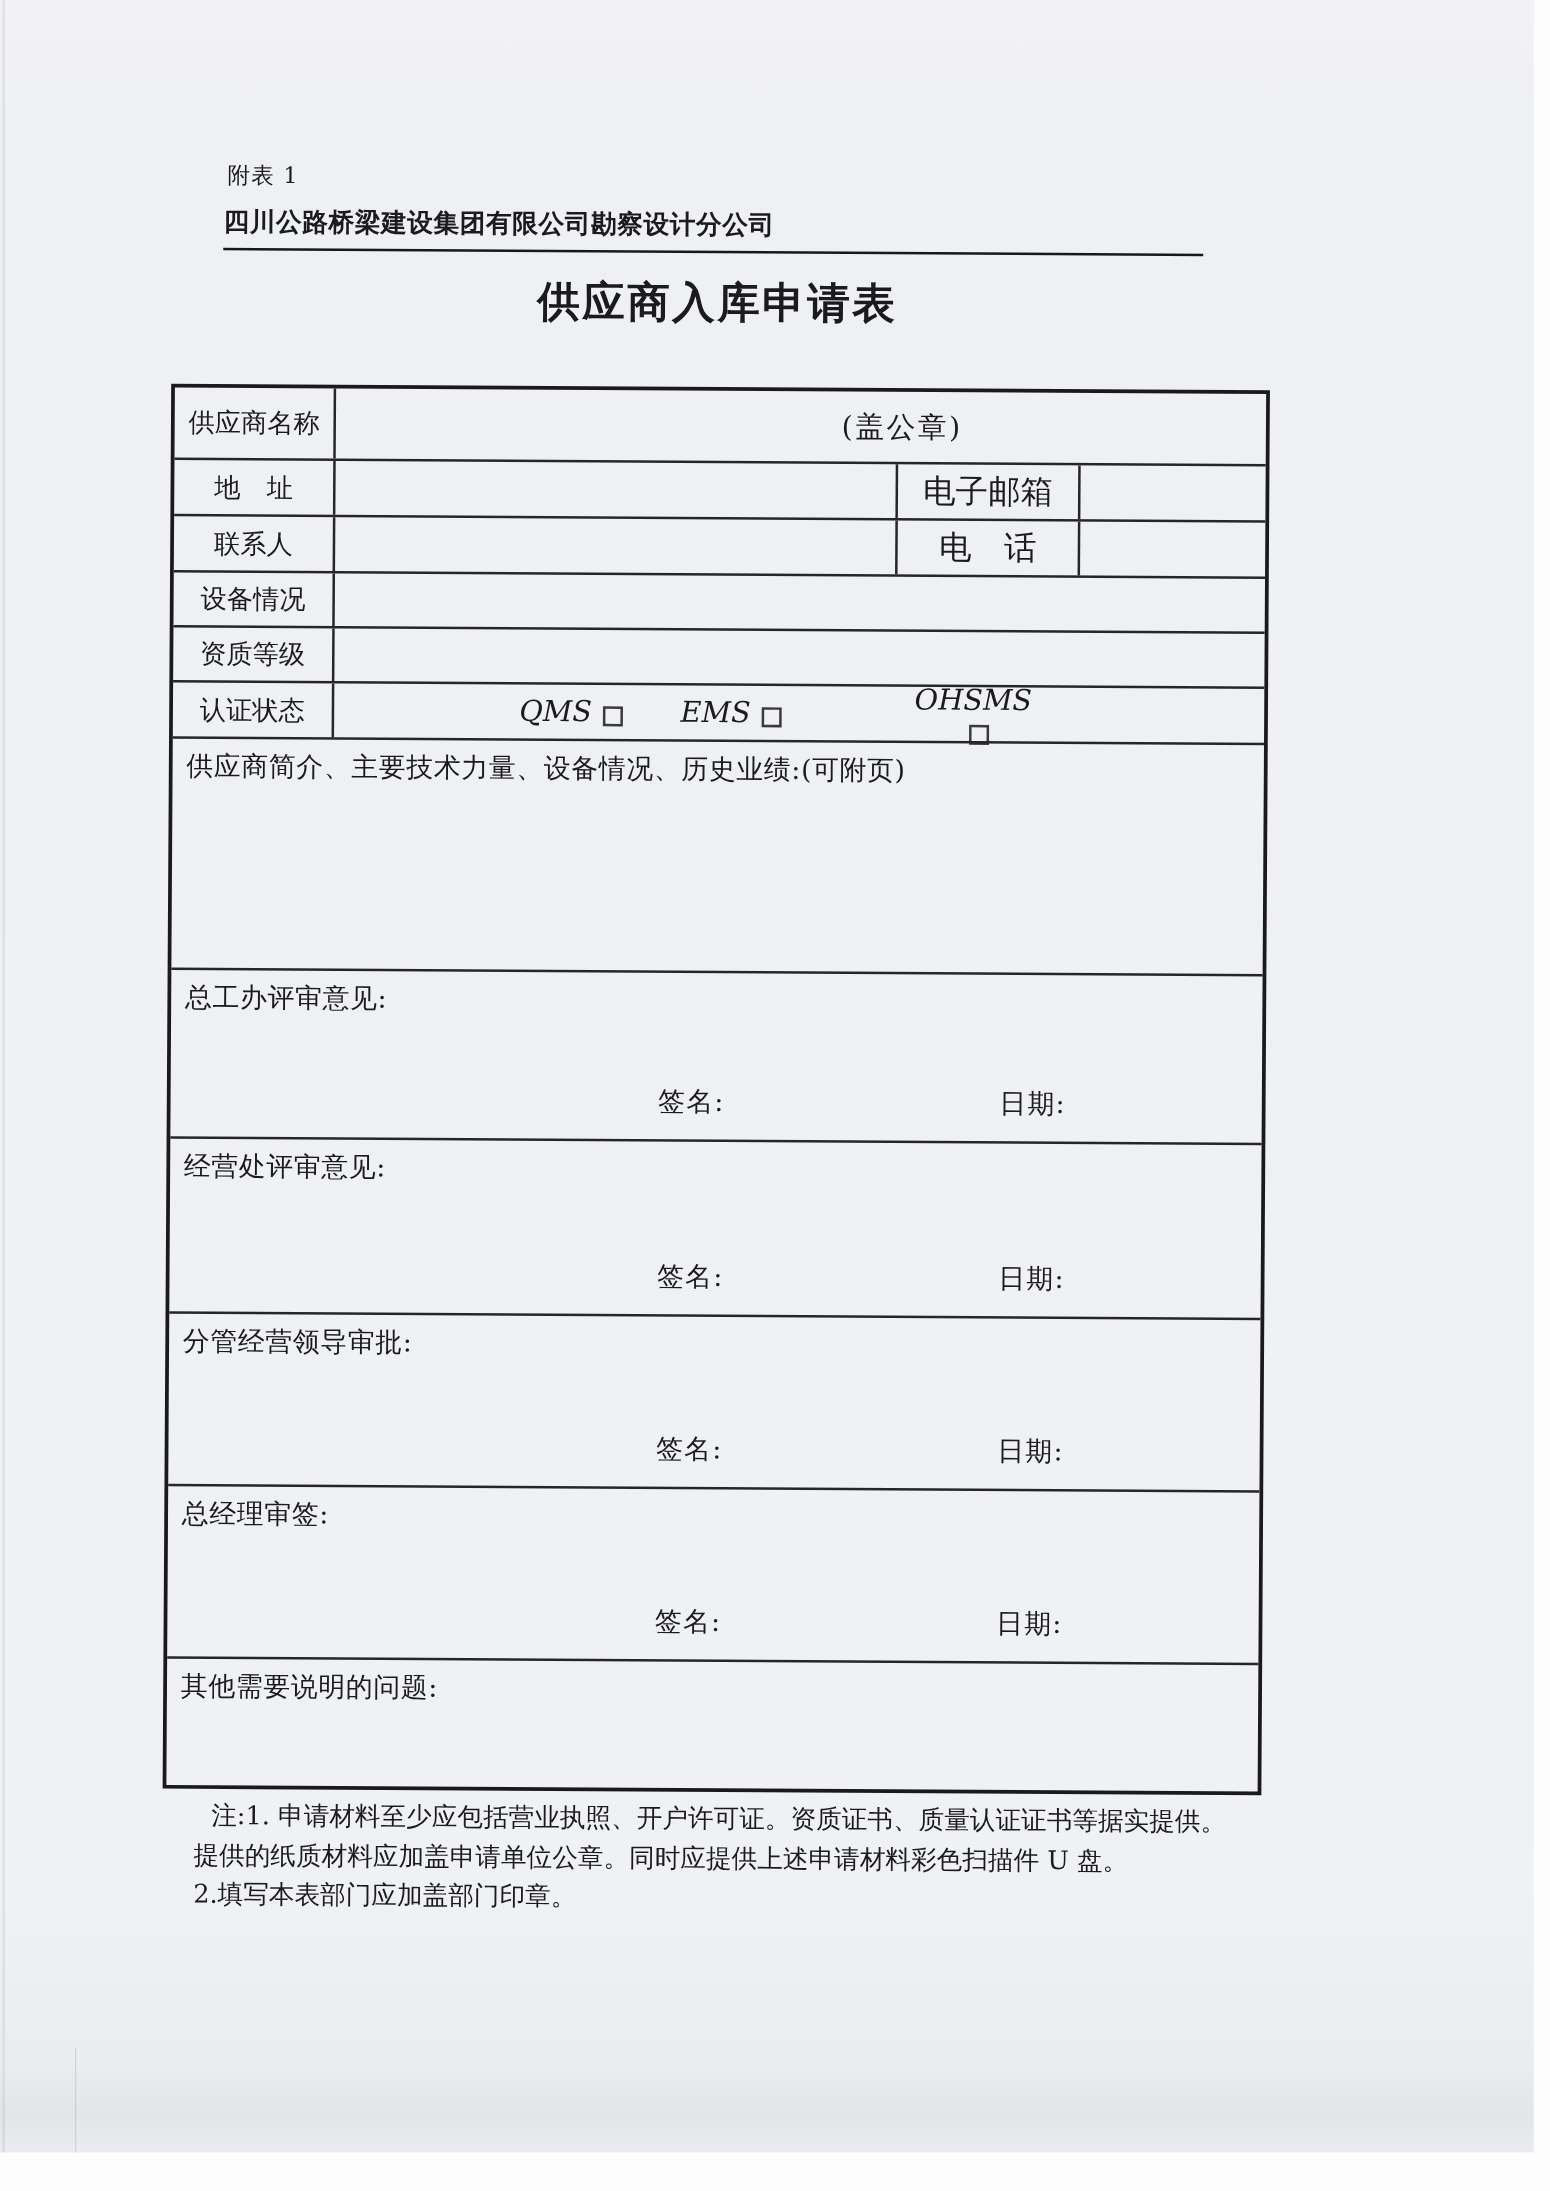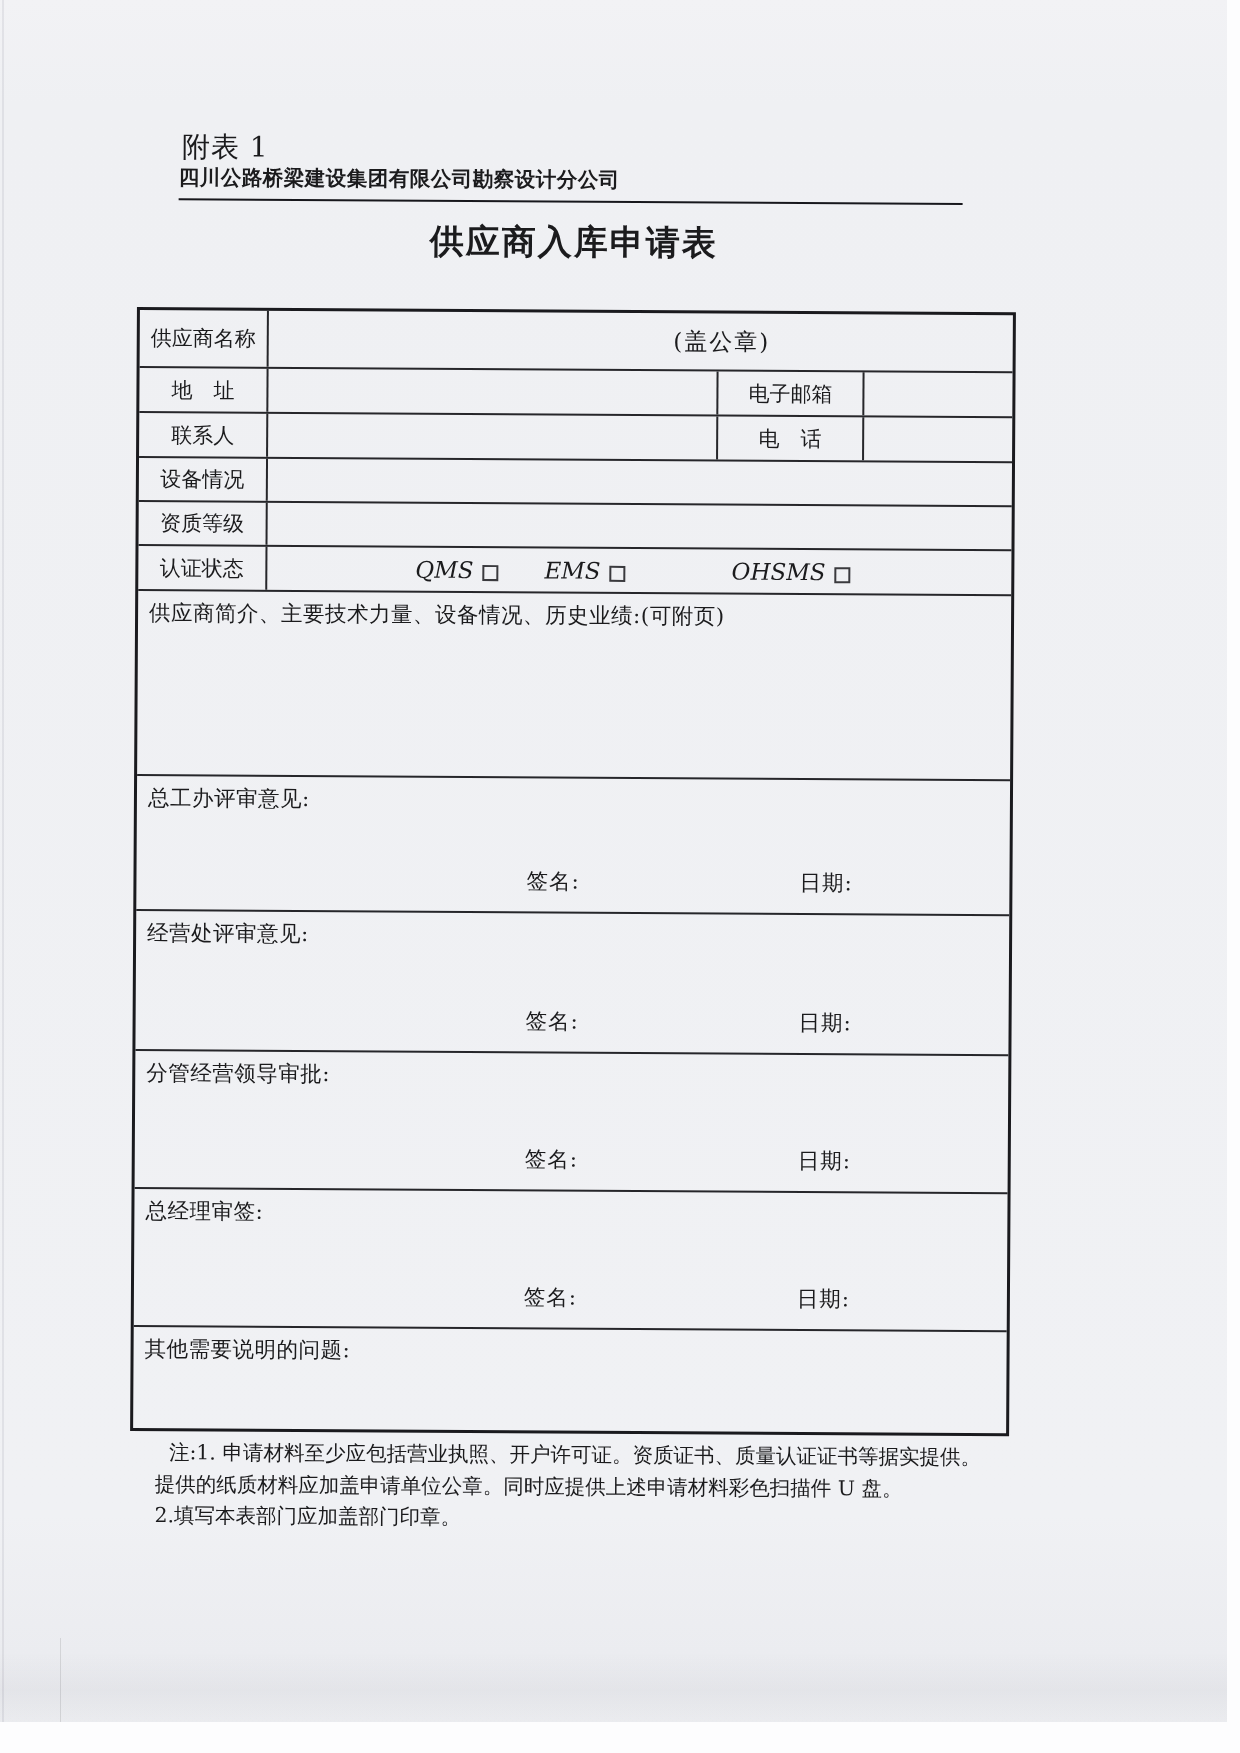--- a/index.html
+++ b/index.html
@@ -13,49 +13,49 @@
     background:linear-gradient(180deg,#f2f2f5 0%,#eff0f3 6%,#f0f1f4 88%,#ebecf0 96%,#eeeff2 100%);
   }
   .paper-left-edge{position:absolute;left:2px;top:0;width:2px;height:1722px;background:rgba(90,90,110,0.10);}
   .paper-bottom-band{position:absolute;left:0;top:1652px;width:1227px;height:70px;
     background:linear-gradient(180deg,rgba(60,60,80,0) 0%,rgba(60,60,80,0.05) 55%,rgba(60,60,80,0.02) 100%);}
   .crease{position:absolute;left:60px;top:1638px;width:1px;height:84px;background:rgba(0,0,0,0.10);}
 
   .scan{position:absolute;left:0;top:0;width:1240px;height:1753px;
     transform:rotate(0.35deg);transform-origin:150px 300px;}
 
-  .appendix{position:absolute;left:181px;top:128px;font-size:28px;letter-spacing:1px;}
+  .appendix{position:absolute;left:181px;top:128px;font-size:18px;letter-spacing:1px;}
   .company{
     position:absolute;left:178px;top:163px;width:784px;
     font-size:20.5px;font-weight:bold;letter-spacing:0.5px;
     padding-bottom:7px;border-bottom:2.5px solid #17171c;
   }
   .title{
     position:absolute;left:137px;top:217px;width:873px;text-align:center;
     font-size:34px;font-weight:bold;letter-spacing:2px;
   }
 
   .tbl{position:absolute;left:137px;top:307px;width:873px;border:3px solid #1a1a1e;}
   .row{display:flex;border-top:2px solid #26262a;position:relative;box-sizing:border-box;}
   .row:first-child{border-top:none;}
   .cell{box-sizing:border-box;border-left:2px solid #26262a;position:relative;}
   .cell:first-child{border-left:none;}
   .ca{width:127px;display:flex;align-items:center;justify-content:center;font-size:21px;}
   .cb{width:450px;}
-  .cc{width:146px;display:flex;align-items:center;justify-content:center;font-size:21px;}
+  .cc{width:146px;display:flex;align-items:center;justify-content:center;font-size:26px;}
   .cd{flex:1;}
   .cspan{flex:1;}
 
   .seal-cell{display:flex;align-items:center;justify-content:center;font-size:23px;}
   .seal-cell .seal-text{padding-left:162px;letter-spacing:2px;}
 
   .cert-cell{display:flex;align-items:center;padding-left:148px;font-size:23px;}
   .cert-opt{display:inline-flex;align-items:center;font-style:italic;}
   .cert-opt.o2{margin-left:46px;}
-  .cert-opt.o3{margin-left:106px;}
+  .cert-opt.o3{margin-left:106px;flex-direction:column;}
   .chk{display:inline-block;width:12px;height:12px;border:2px solid #3a3a3e;margin-left:9px;margin-top:6px;background:transparent;}
 
   .block-label{display:inline-block;padding:7px 11px;font-size:21.5px;letter-spacing:0.5px;}
   .sig{position:absolute;bottom:16px;font-size:21.5px;letter-spacing:1px;}
   .sig-name{left:390px;}
   .sig-date{left:663px;}
 
   .notes{position:absolute;left:162px;top:1437px;width:830px;font-size:20.5px;line-height:31.5px;}
   .notes .n1{padding-left:14px;}
 </style>

